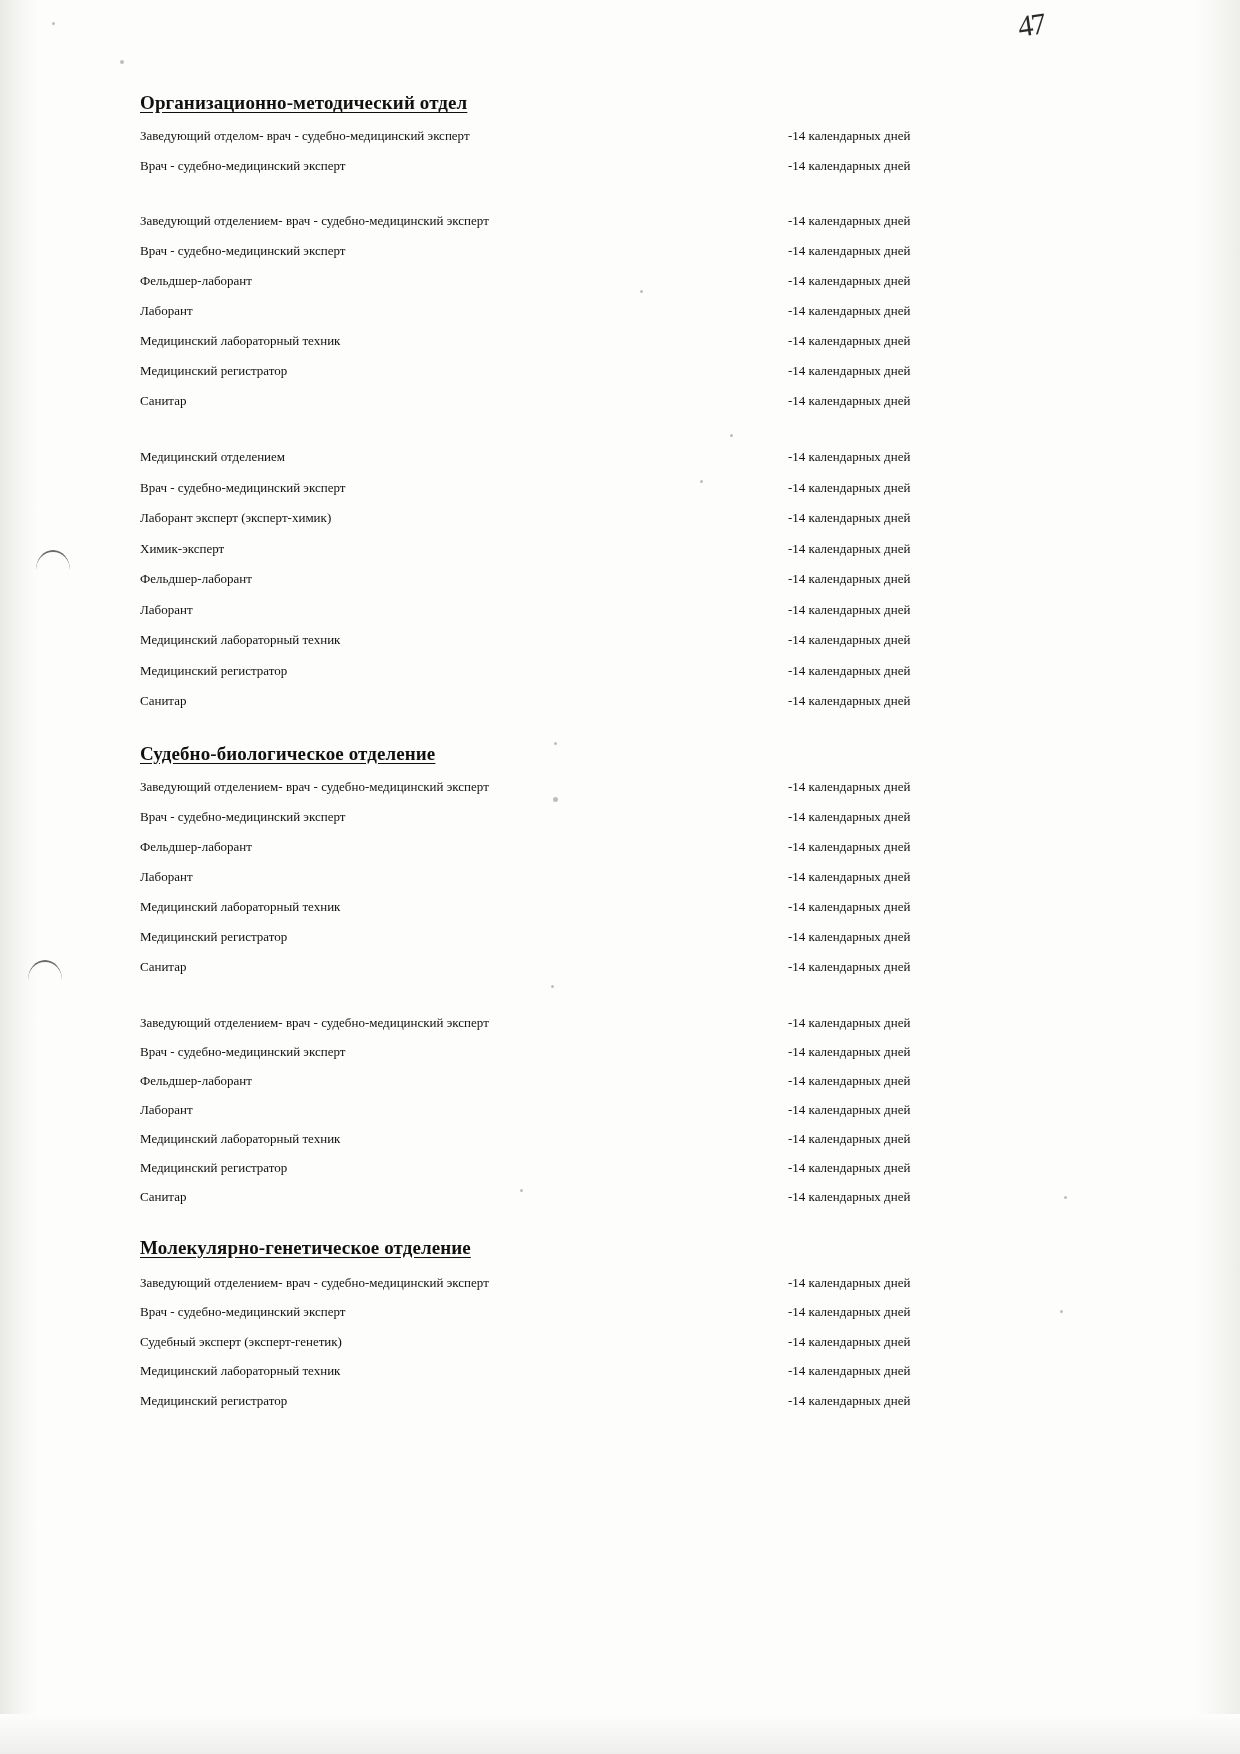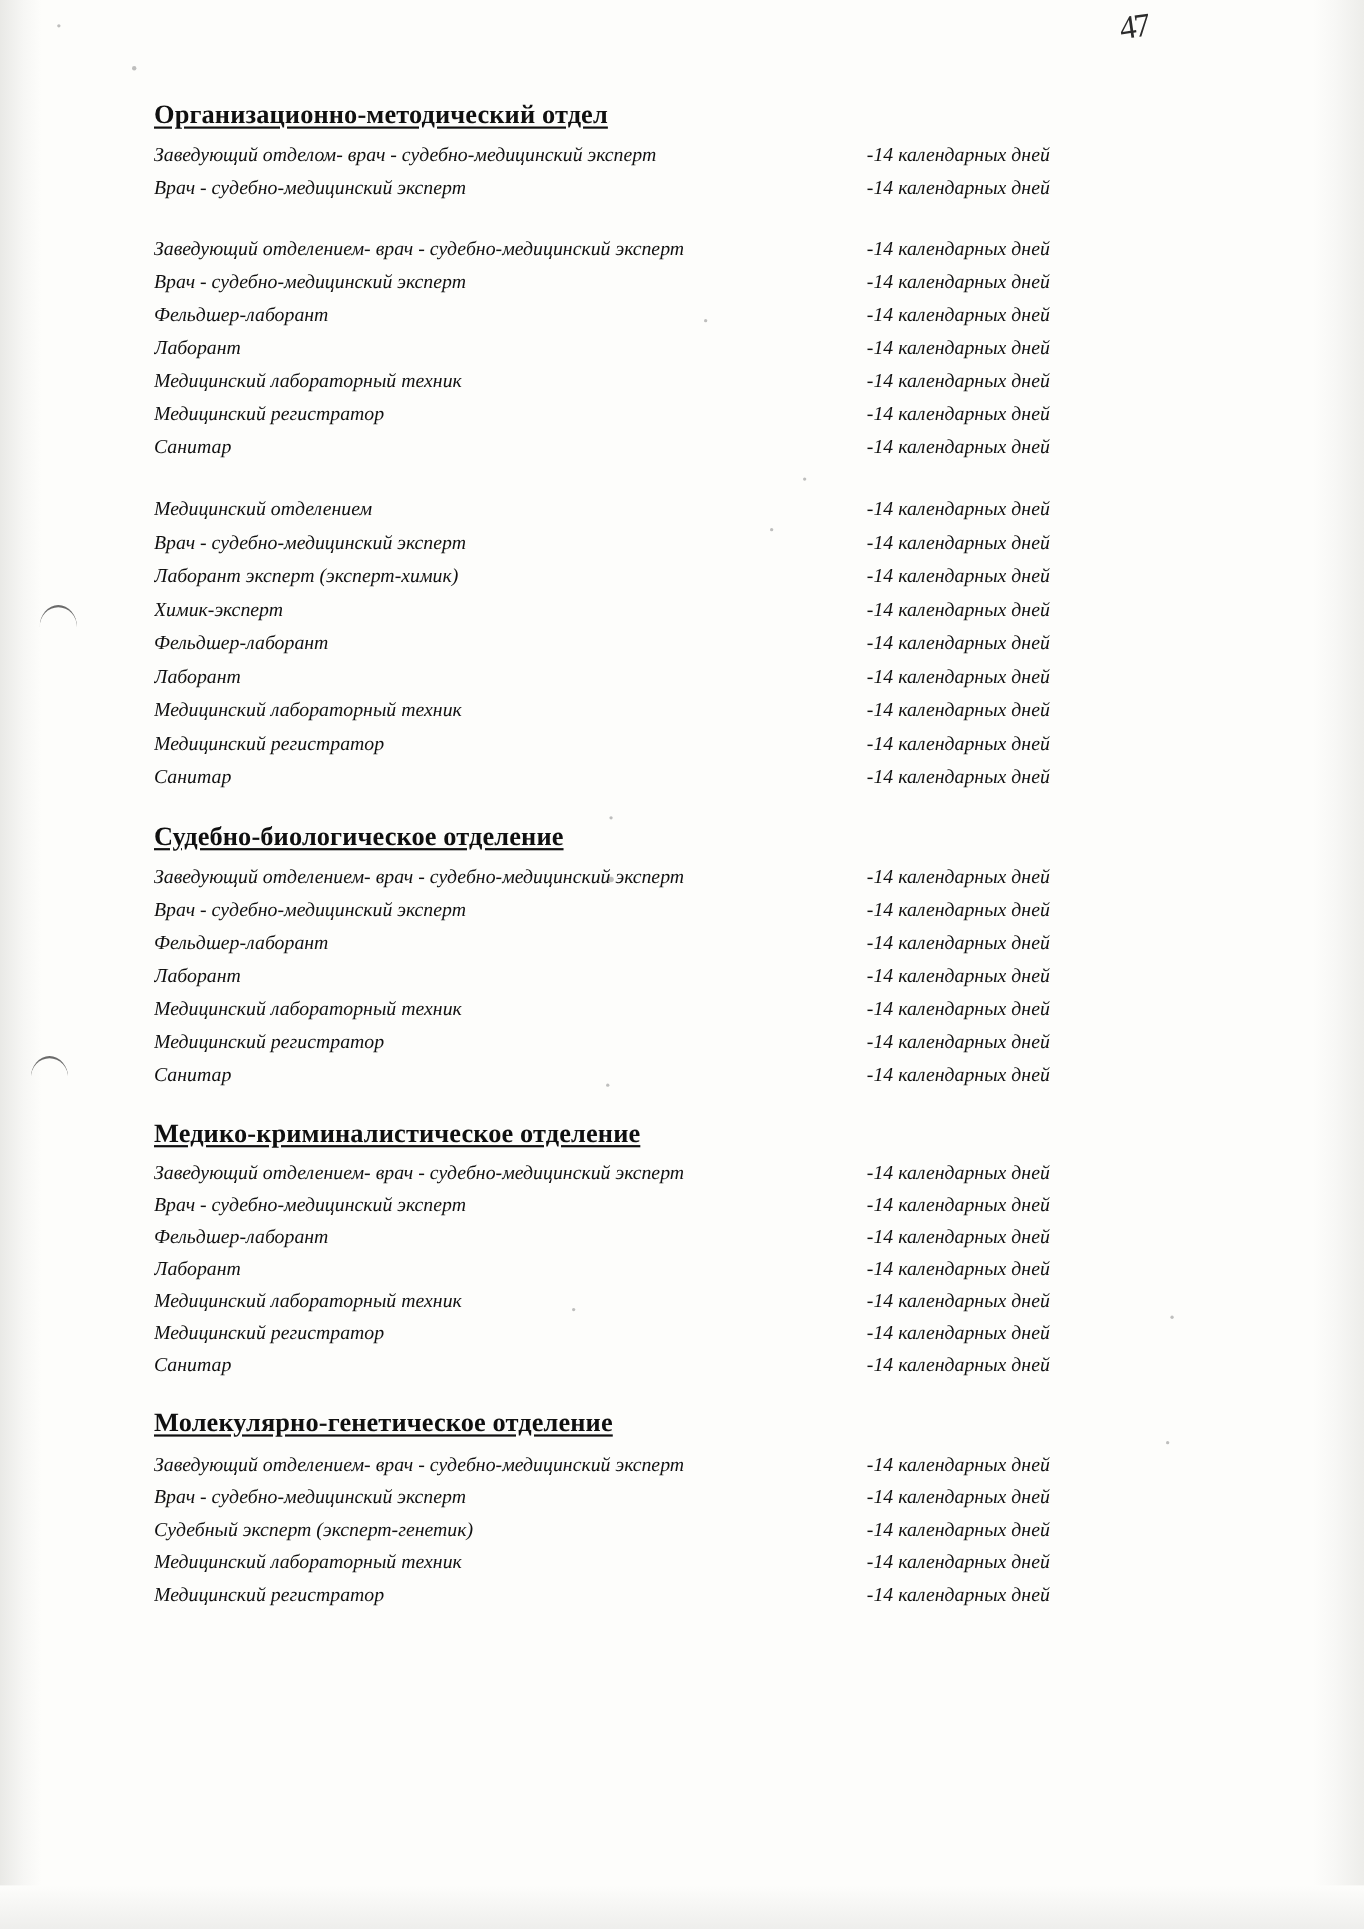--- a/index.html
+++ b/index.html
@@ -80,34 +80,33 @@
     width: 880px;
   }
 
   .section {
     margin-bottom: 26px;
   }
   .section:last-child { margin-bottom: 0; }
 
   .section-title {
     font-weight: bold;
-    font-size: 24px;
+    font-size: 19px;
     text-decoration: underline;
     text-underline-offset: 3px;
     margin-bottom: 7px;
     letter-spacing: .1px;
   }
 
   .row {
     display: flex;
     align-items: baseline;
-    font-size: 18px;
+    font-size: 13px;
     line-height: 29.5px;
     white-space: nowrap;
-    font-style: italic;
   }
   .row .post {
     width: 648px;
     flex: 0 0 648px;
     overflow: hidden;
   }
   .row .term {
     flex: 1 1 auto;
   }
 
@@ -257,21 +256,20 @@
         <span class="post">Медицинский регистратор</span>
         <span class="term">-14 календарныx дней</span>
       </div>
       <div class="row">
         <span class="post">Санитар</span>
         <span class="term">-14 календарных дней</span>
       </div>
     </div>
 
     <div class="section s-crim">
-      <div class="section-title">Медико-криминалистическое отделение</div>
       <div class="row">
         <span class="post">Заведующий отделением- врач - судебно-медицинский эксперт</span>
         <span class="term">-14 календарных дней</span>
       </div>
       <div class="row">
         <span class="post">Врач - судебно-медицинский эксперт</span>
         <span class="term">-14 календарных дней</span>
       </div>
       <div class="row">
         <span class="post">Фельдшер-лаборант</span>

